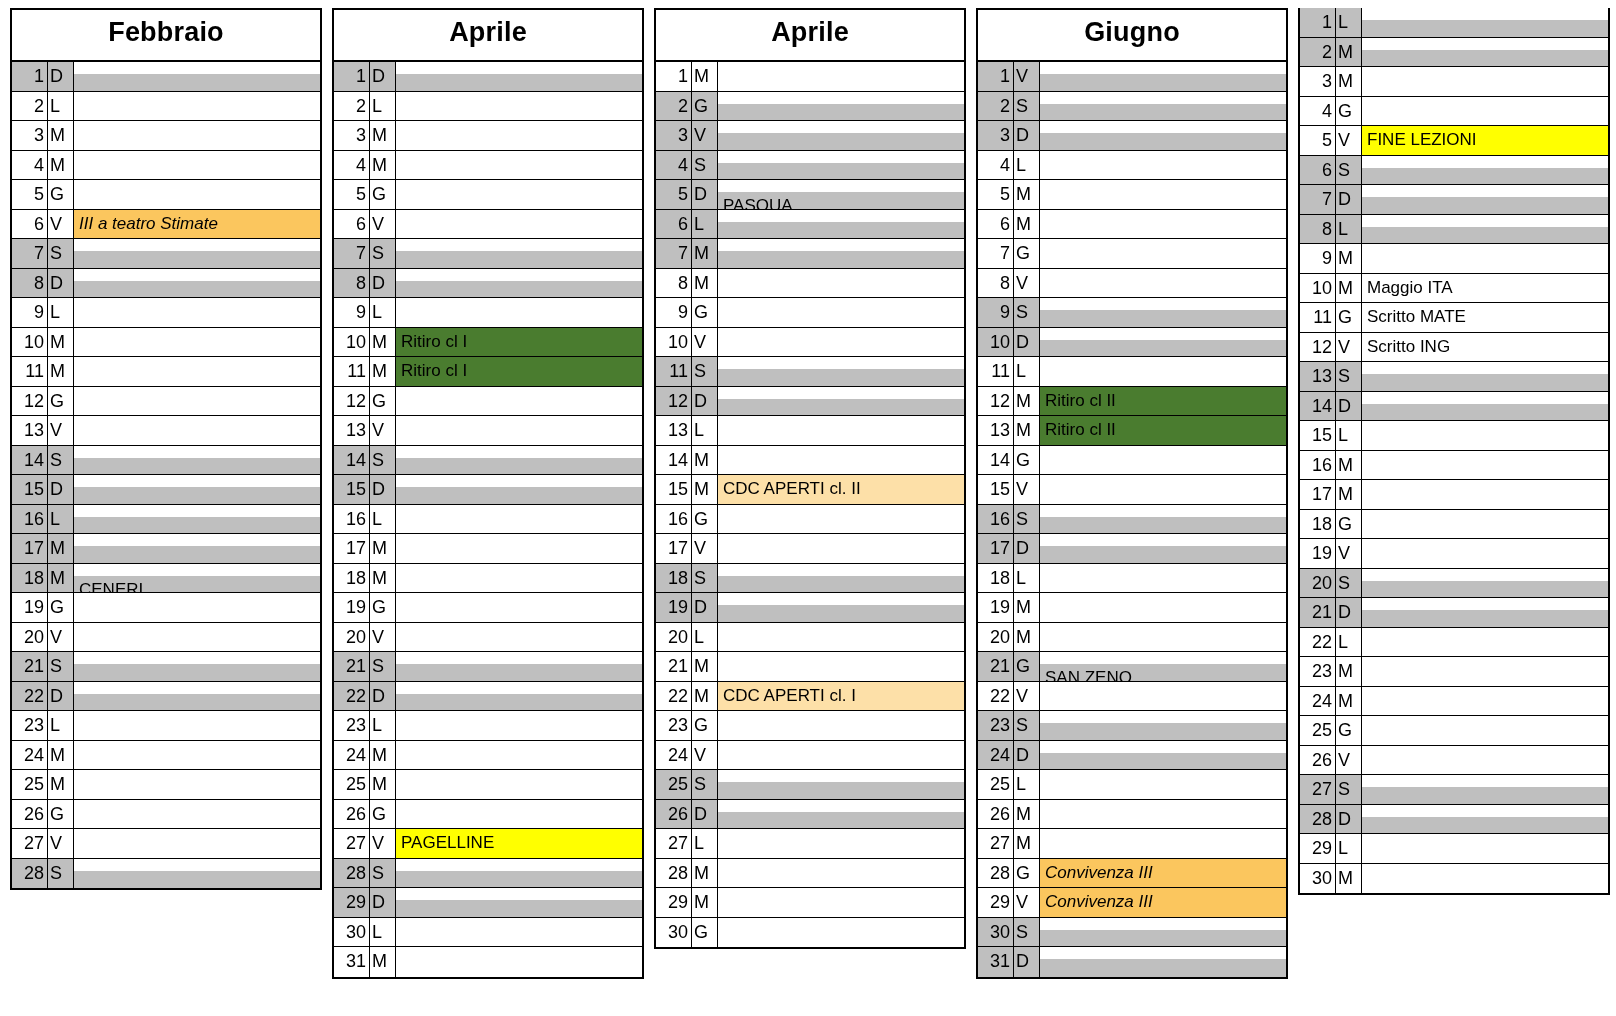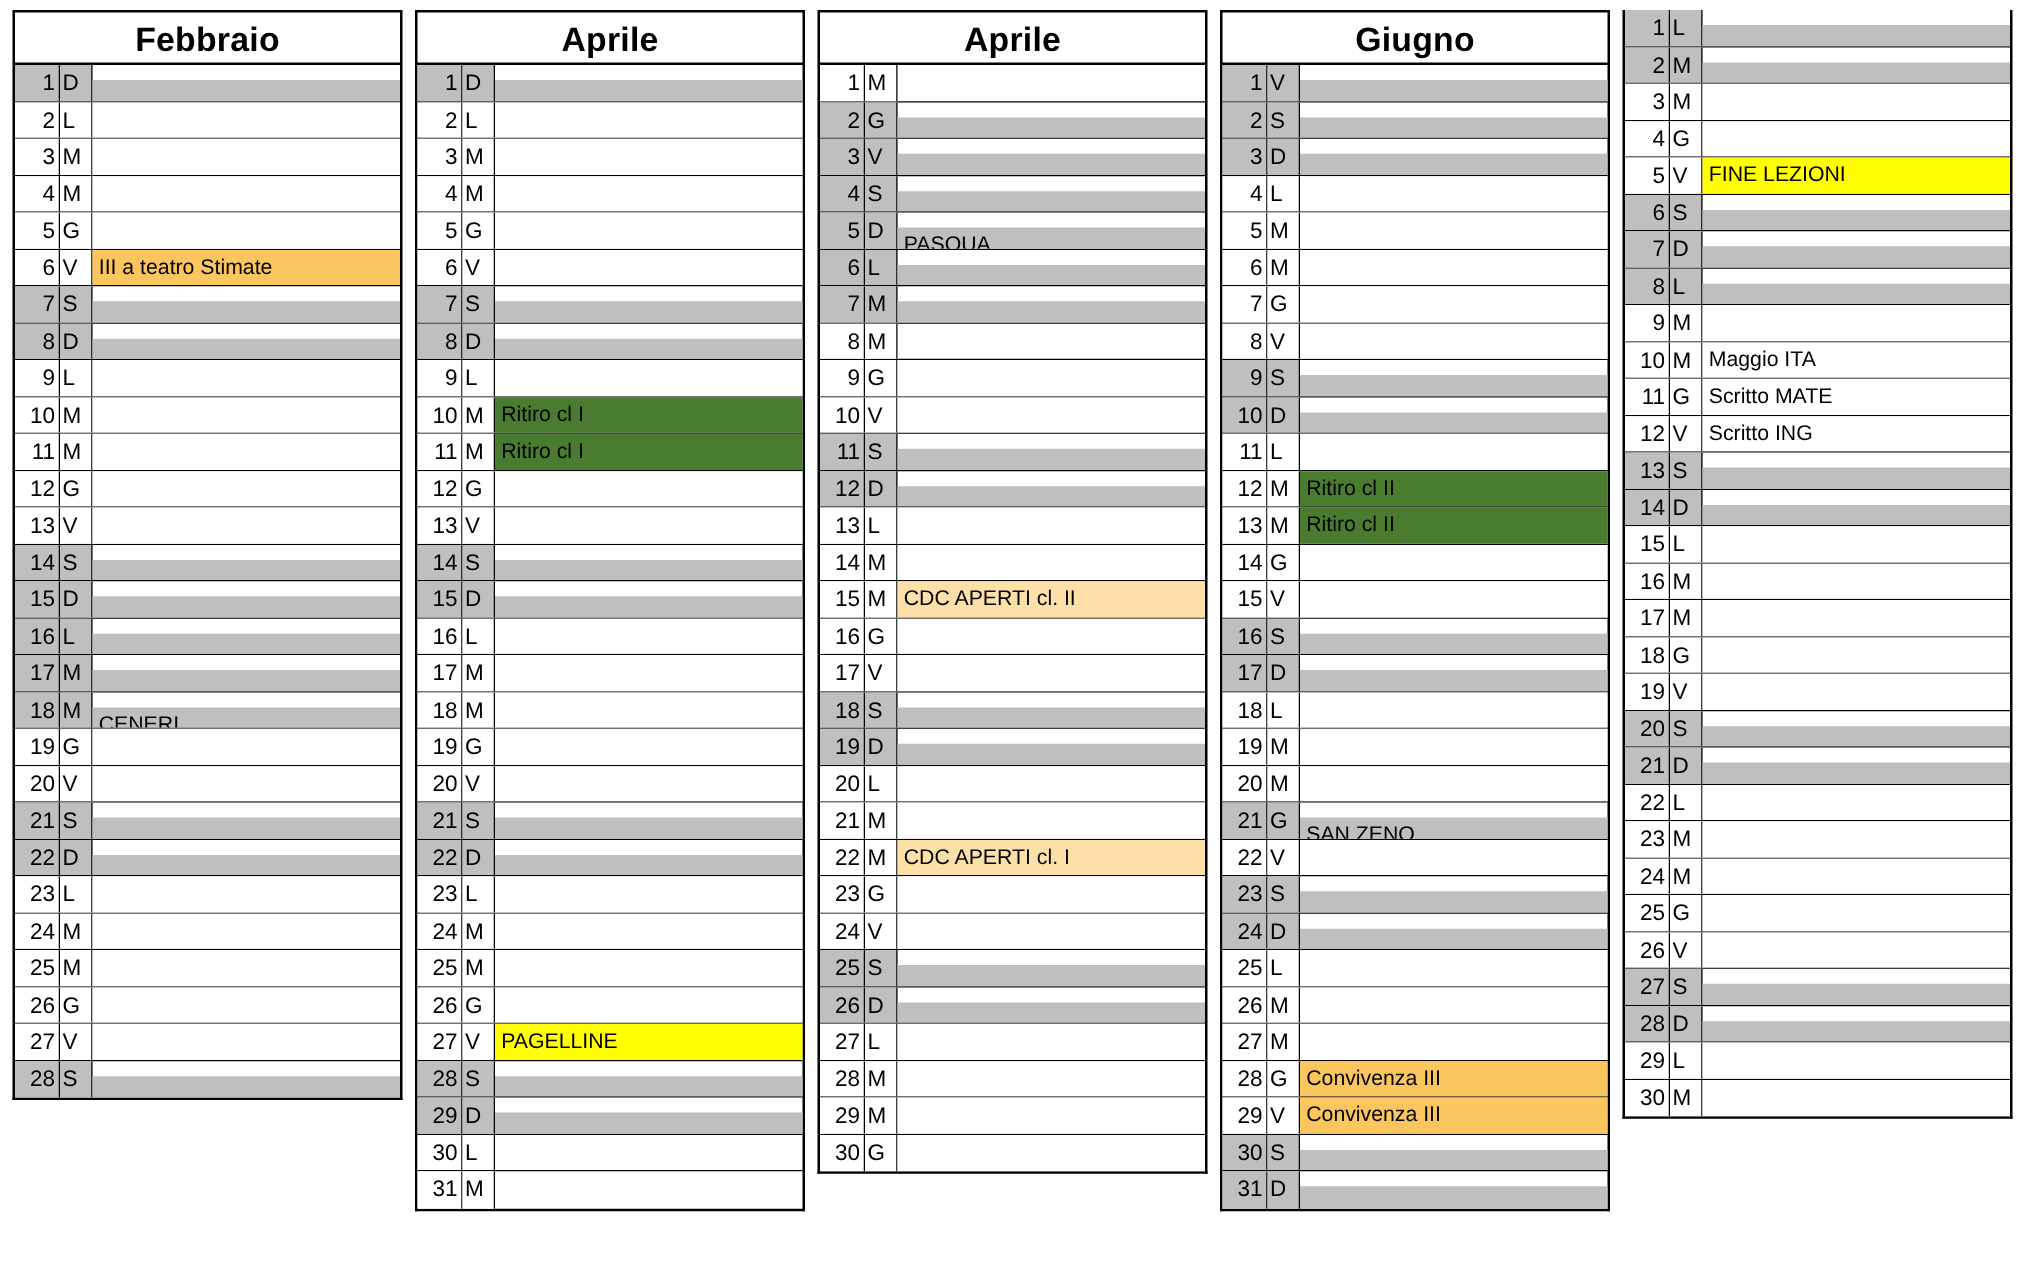--- a/index.html
+++ b/index.html
@@ -25,21 +25,21 @@
     width: 312px;
     flex: 0 0 312px;
   }
   .month-title {
     text-align: center;
     font-size: 27px;
     font-weight: bold;
     color: #000;
     border: 2px solid #000;
     border-bottom: 2px solid #000;
-    height: 44px;
+    height: 54px;
     line-height: 44px;
     box-sizing: border-box;
     background: #fff;
     letter-spacing: 0.2px;
   }
   .days {
     border-left: 2px solid #000;
     border-right: 2px solid #000;
     border-bottom: 2px solid #000;
     box-sizing: border-box;
@@ -86,21 +86,21 @@
     box-sizing: border-box;
     background: #fff;
     color: #000;
     white-space: nowrap;
     overflow: hidden;
   }
   .bg-weekend .num,
   .bg-weekend .dow { background: #bfbfbf; }
   .bg-weekend .ev { background: #bfbfbf; margin-top: 12px; }
   .fill-pink { background: #f6c6f6 !important; margin-top: 36px; }
-  .fill-orange { background: #fbc65e !important; }
+  .fill-orange { background: #fbc65e !important; font-style: italic; }
   .fill-lightorange { background: #fde0a8 !important; }
   .fill-green { background: #4a7c2f !important; color: #000 !important; }
   .fill-yellow { background: #ffff00 !important; }
 </style>
 </head>
 <body>
 
 <div id="calendar">
     <div class="month">
       <div class="month-title">Febbraio</div>

